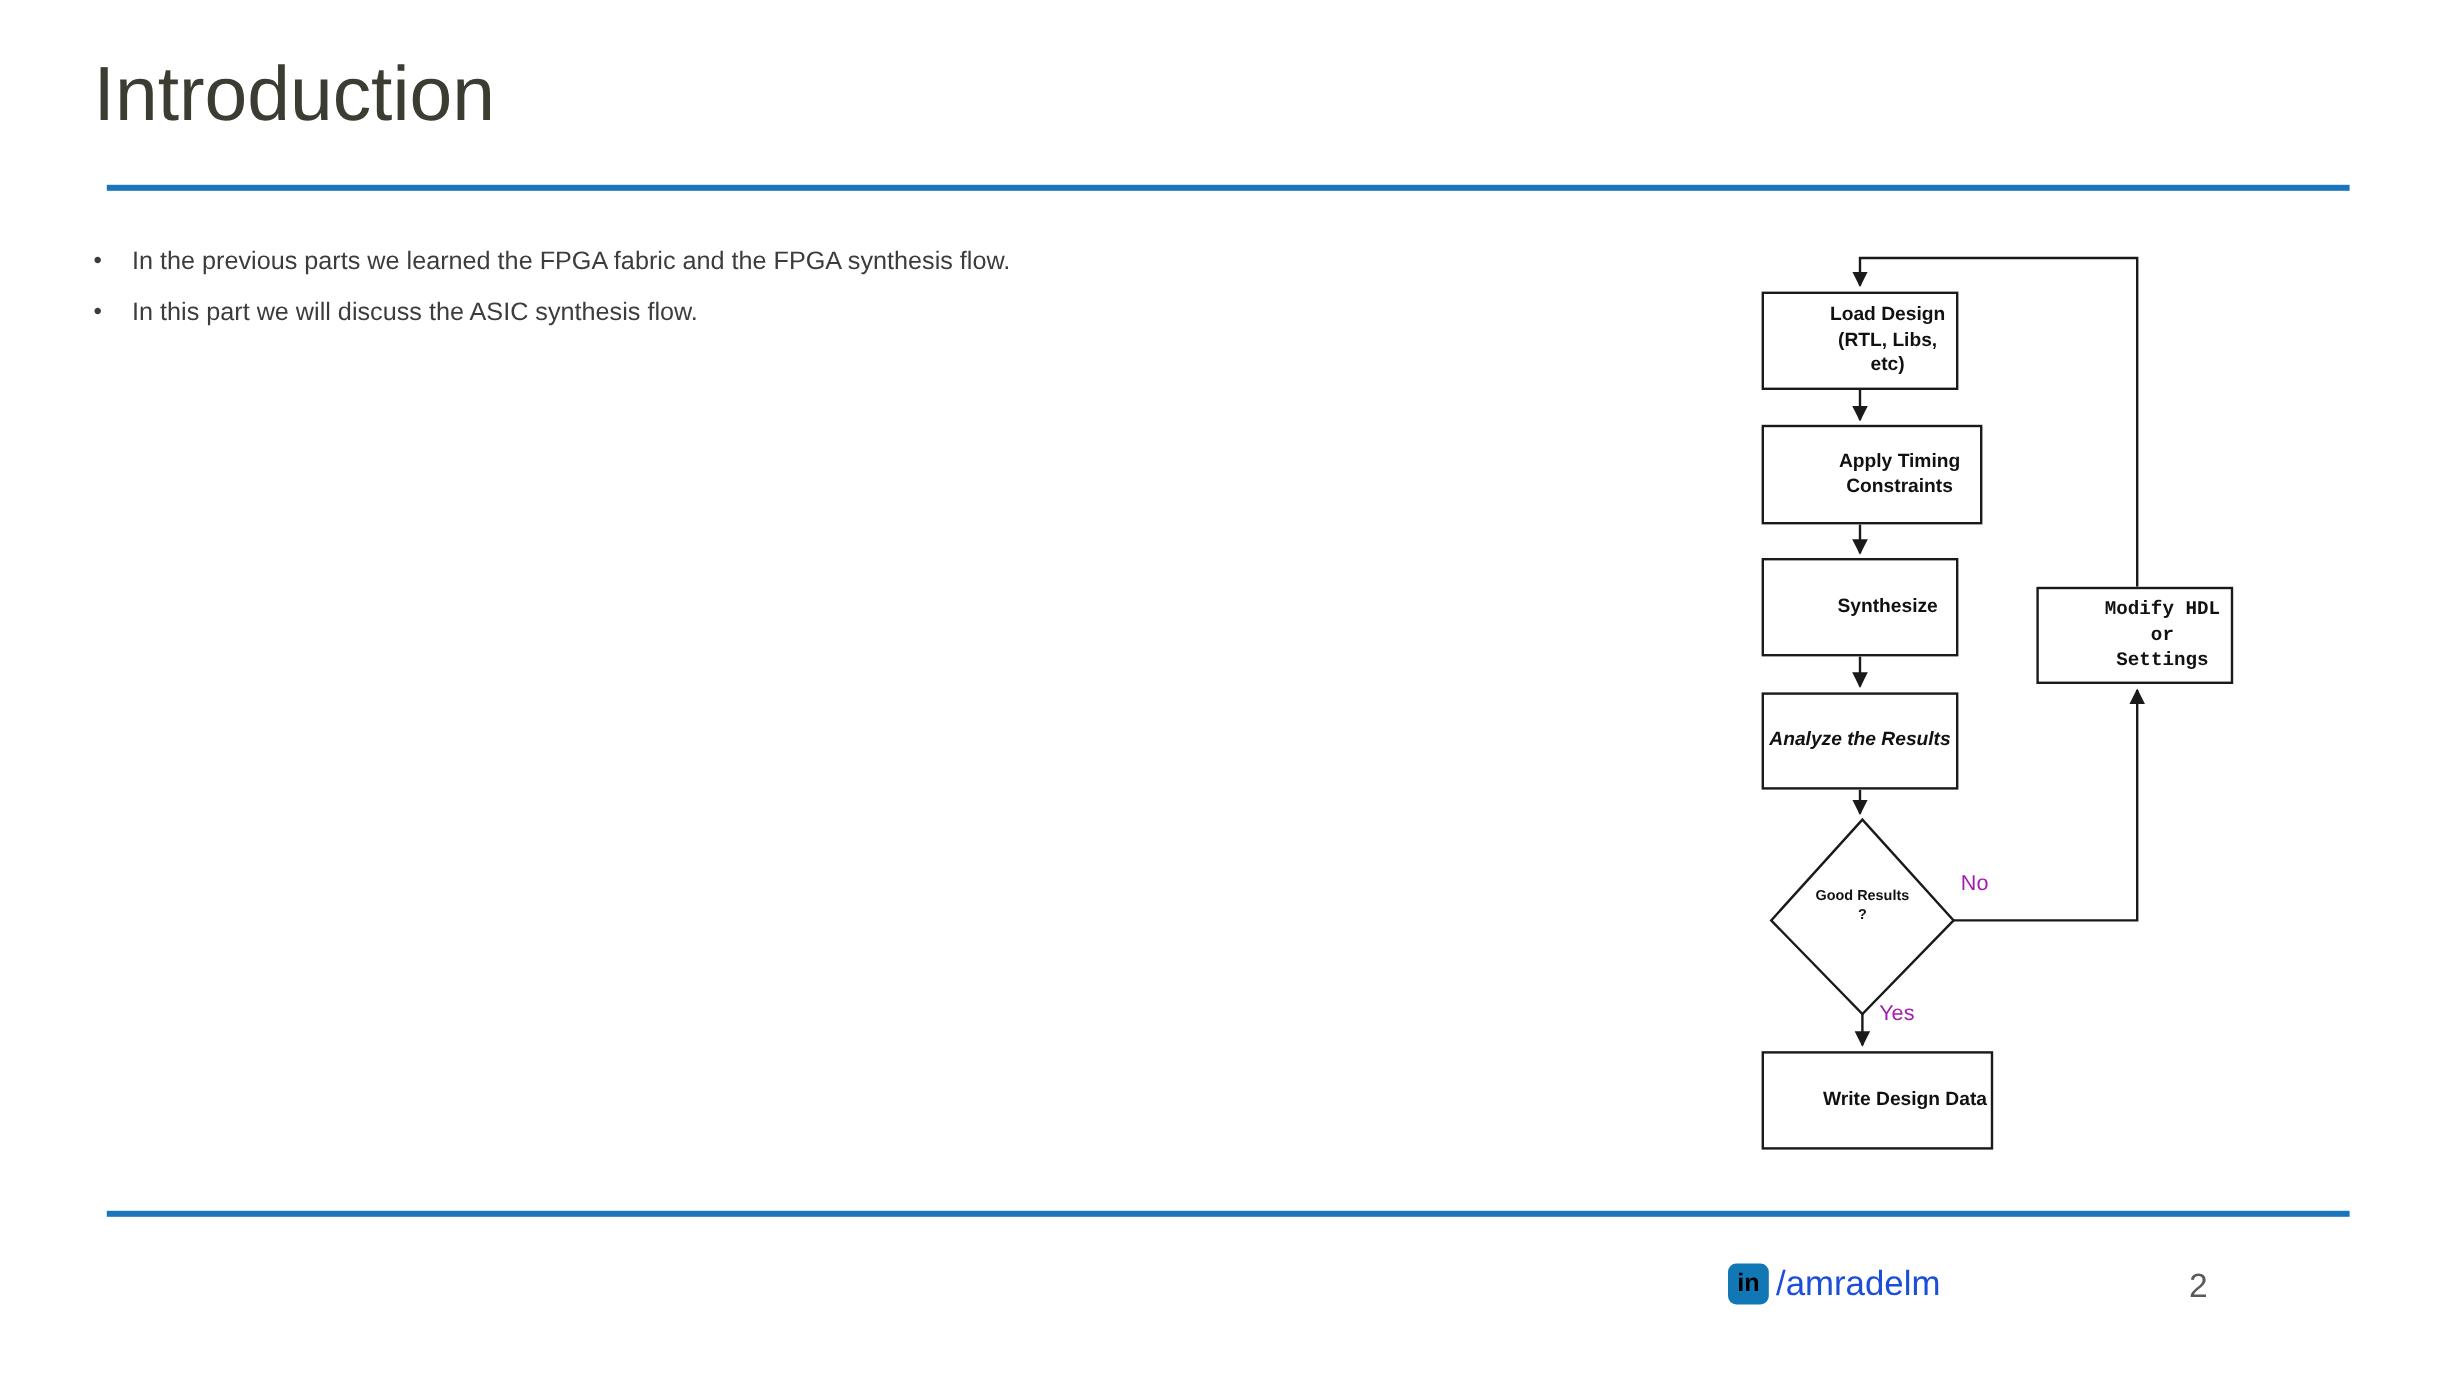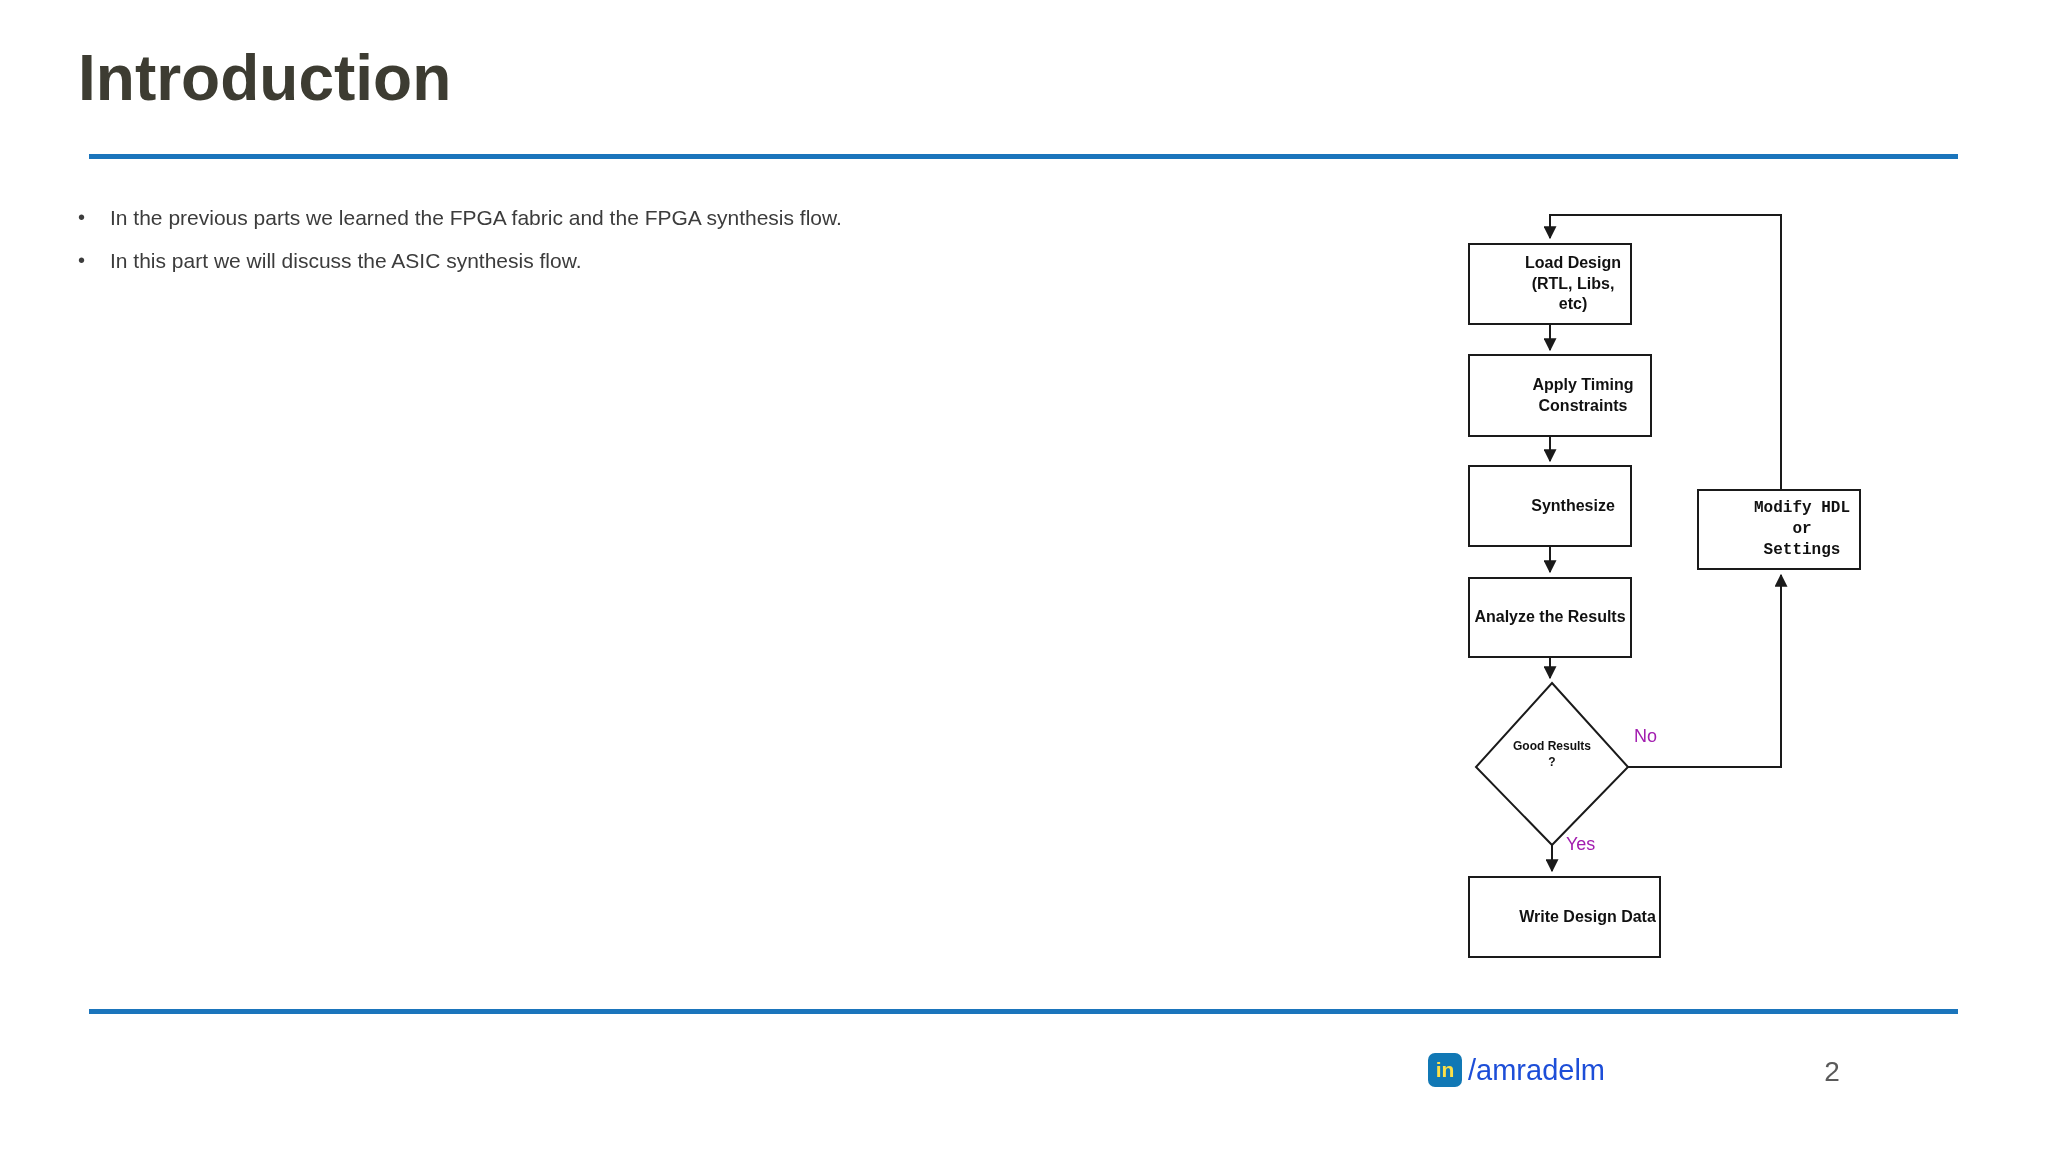--- a/index.html
+++ b/index.html
@@ -6,21 +6,21 @@
   .slide{
     position:relative;
     width:2048px;height:1152px;
     background:#ffffff;
     font-family:"Liberation Sans", sans-serif;
     overflow:hidden;
   }
   
   .title{
     position:absolute;left:78px;top:44px;margin:0;
-    font-size:64px;line-height:68px;font-weight:700;
+    font-size:64px;line-height:68px;font-weight:400;
     color:#3d3c32;letter-spacing:0px;
   }
   .rule{position:absolute;left:89px;width:1869px;height:5px;background:#1b75bc;}
   .rule-top{top:154px;}
   .rule-bottom{top:1009px;}
   
   .bullets{position:absolute;left:74px;top:196px;width:1100px;color:#3c3c3c;}
   .bullet-item{display:flex;align-items:center;height:43px;font-size:21px;}
   .bullet-marker{width:32px;flex:0 0 32px;font-size:20px;text-align:left;padding-left:4px;color:#3c3c3c;}
   .bullet-text{white-space:nowrap;}
@@ -30,38 +30,38 @@
   .node{
     position:absolute;box-sizing:border-box;
     background:#ffffff;border:2px solid #1a1a1a;
     display:flex;align-items:center;justify-content:center;
     text-align:center;font-weight:bold;font-size:16px;line-height:1.3;
     color:#111;white-space:pre-line;padding-left:46px;
   }
   .n-load{left:68px;top:53px;width:164px;height:82px;}
   .n-apply{left:68px;top:164px;width:184px;height:83px;}
   .n-synth{left:68px;top:275px;width:164px;height:82px;}
-  .n-analyze{left:68px;top:387px;width:164px;height:81px;padding:0 1px;}
+  .n-analyze{left:68px;top:387px;width:164px;height:81px;padding:0 1px;font-style:italic;}
   .n-write{left:68px;top:686px;width:193px;height:82px;}
   .n-modify{left:297px;top:299px;width:164px;height:81px;font-family:Liberation Mono, monospace;}
   .decision-label{
     position:absolute;left:76px;top:549px;width:152px;
     text-align:center;font-weight:bold;font-size:12px;line-height:1.3;
     color:#111;white-space:pre-line;
   }
   .edge-label{position:absolute;font-size:18px;color:#a21caf;}
   .lbl-no{left:234px;top:536px;}
   .lbl-yes{left:166px;top:644px;}
   
   .footer-social{position:absolute;left:1428px;top:1052px;height:36px;display:flex;align-items:center;}
   .li-icon{
     width:34px;height:34px;background:#1178b5;border-radius:7px;
     display:flex;align-items:center;justify-content:center;
-    color:#fde047;font-weight:bold;font-size:21px;line-height:1;
-    padding-bottom:2px;box-sizing:border-box;
+    color:#000000;font-weight:bold;font-size:21px;line-height:1;
+    padding-bottom:2px;box-sizing:border-box;margin-left:12px;
   }
   .handle{margin-left:6px;font-size:29px;color:#1d4ed8;}
   .page-num{position:absolute;left:1812px;top:1056px;width:40px;text-align:center;font-size:28px;color:#5a5a5a;}
 </style>
 </head>
 <body>
 
 <div class="slide">
 
   <h1 class="title">Introduction</h1>

